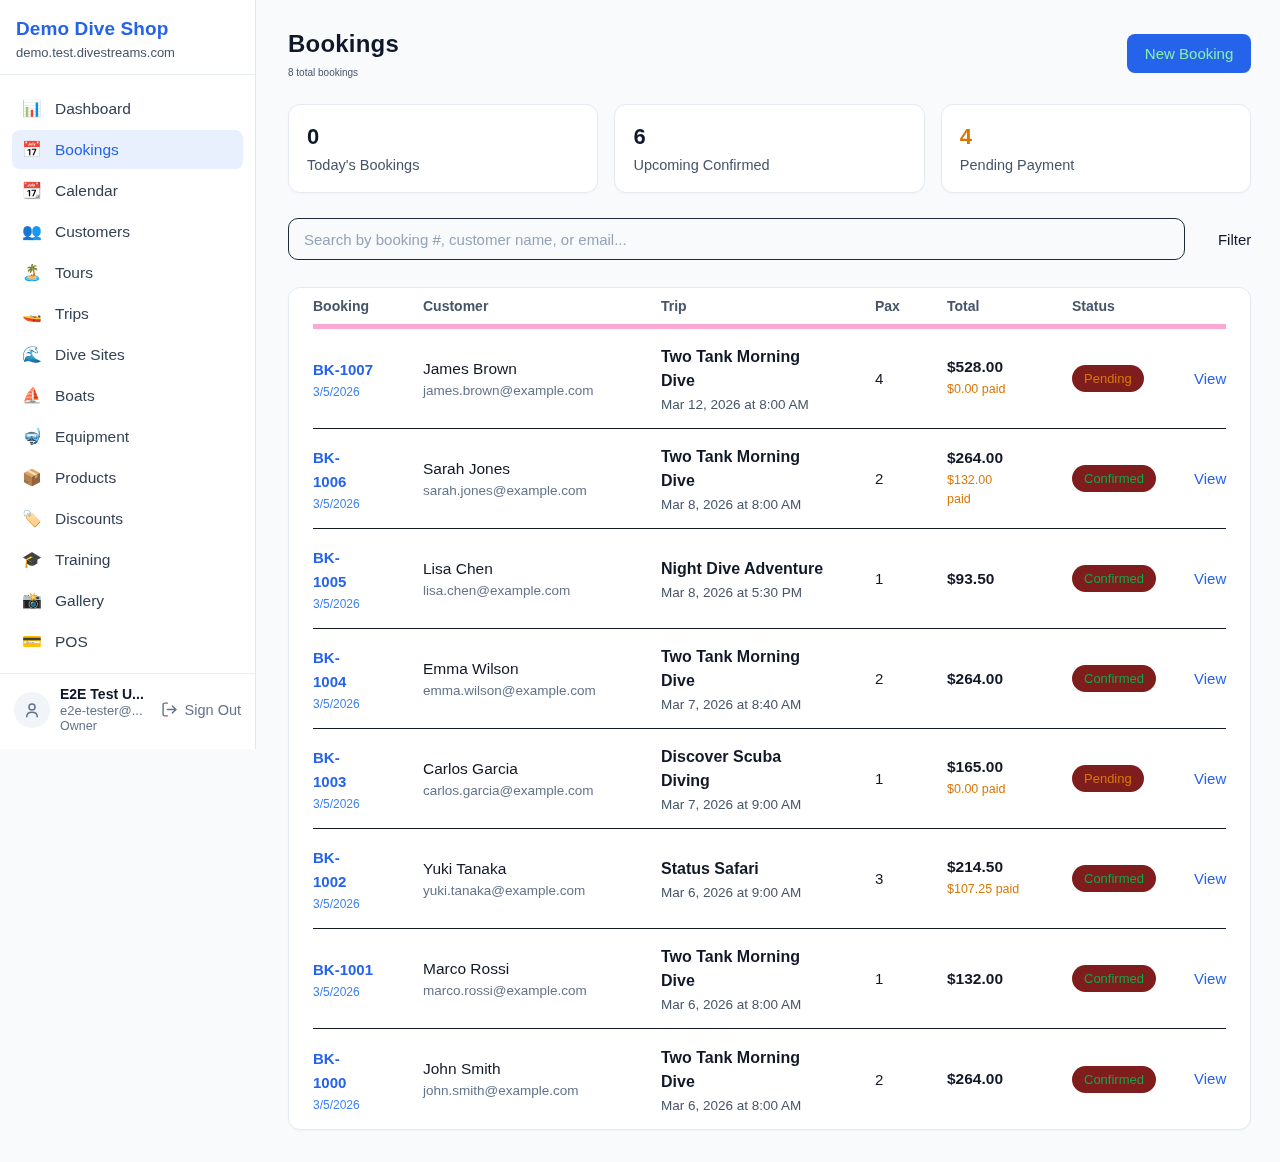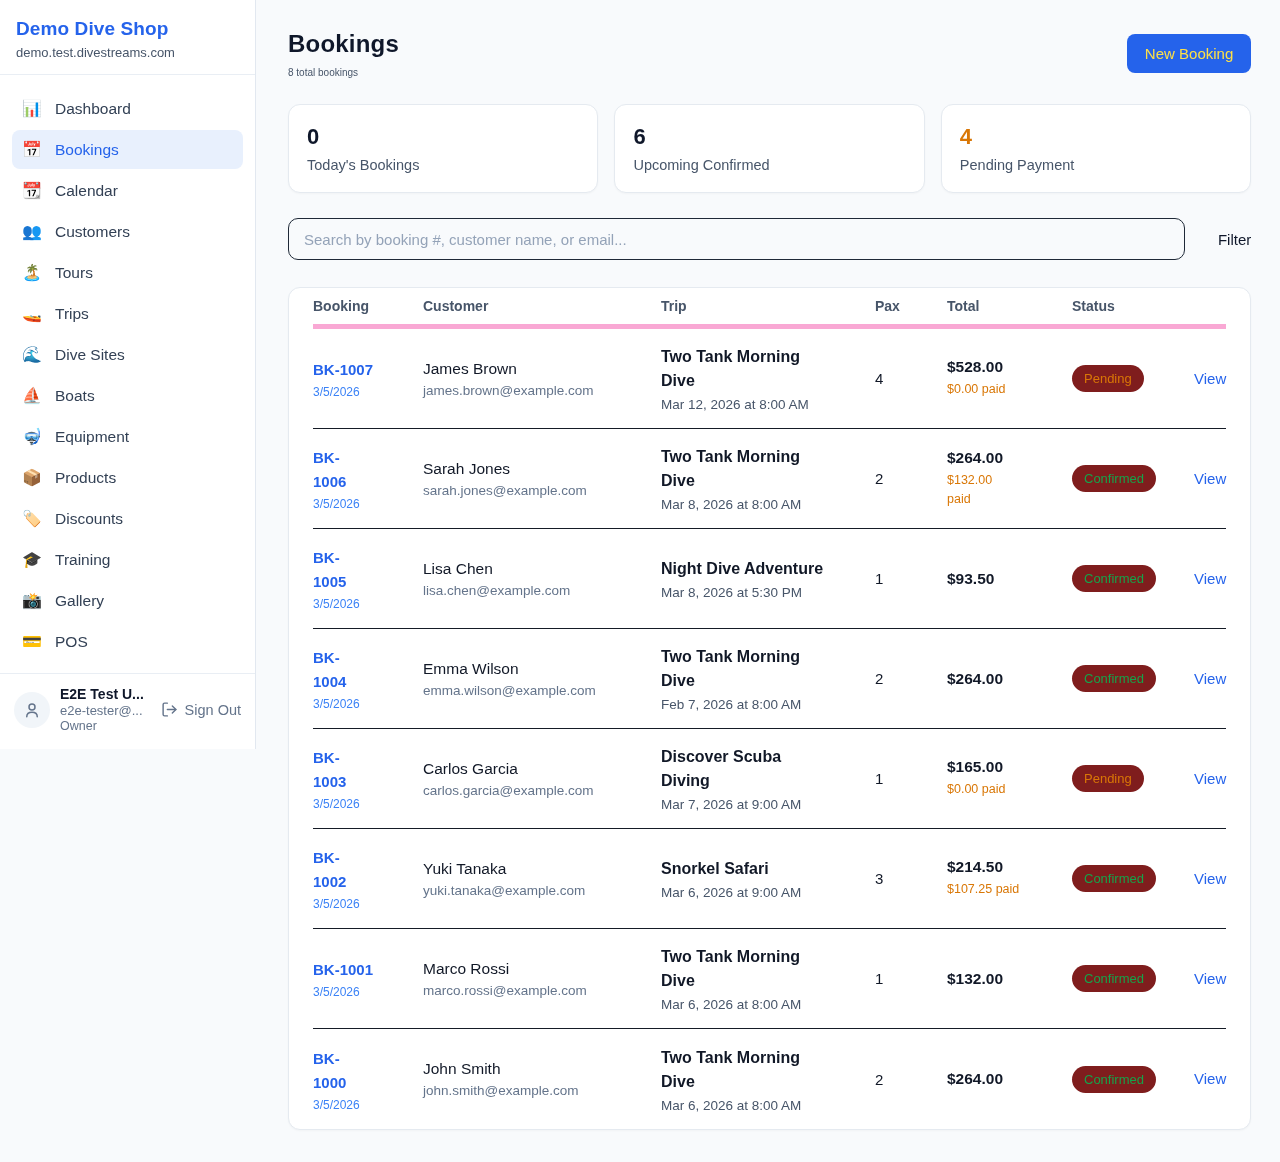--- a/index.html
+++ b/index.html
@@ -23,21 +23,21 @@
   .user-name { font-size:14px; font-weight:700; color:#0f172a; white-space:nowrap; overflow:hidden; }
   .user-email { font-size:13px; color:#64748b; margin-top:1px; white-space:nowrap; overflow:hidden; }
   .user-role { font-size:12.5px; color:#64748b; margin-top:1px; }
   .signout { display:flex; align-items:center; gap:7px; color:#64748b; font-size:14.5px; background:none; border:none; cursor:pointer; font-family:inherit; white-space:nowrap; }
 
   
   .main { flex:1; padding:30px 32px 28px 32px; }
   .page-head { display:flex; justify-content:space-between; align-items:flex-start; }
   .page-title { font-size:24px; font-weight:700; color:#0f172a; letter-spacing:.2px; }
   .page-sub { margin-top:9px; font-size:10px; color:#475569; }
-  .btn-primary { background:#2563eb; color:#fde047; border:none; border-radius:8px; padding:11px 18px; font-size:15px; font-weight:500; cursor:pointer; font-family:inherit; margin-top:4px; }
+  .btn-primary { background:#2563eb; color:#86efac; border:none; border-radius:8px; padding:11px 18px; font-size:15px; font-weight:500; cursor:pointer; font-family:inherit; margin-top:4px; }
 
   .stats { display:flex; gap:16px; margin-top:26px; }
   .stat-card { flex:1; background:#fff; border:1px solid #e5eaf0; border-radius:12px; padding:19px 18px; box-shadow:0 1px 2px rgba(15,23,42,.03); }
   .stat-value { font-size:22px; font-weight:700; color:#0f172a; }
   .stat-value.orange { color:#d97706; }
   .stat-label { margin-top:7px; font-size:14.5px; color:#475569; }
 
   .filter-row { display:flex; align-items:center; margin-top:25px; }
   .search-input { flex:1; height:42px; border:1px solid #1f2937; border-radius:10px; padding:0 15px; font-size:15px; font-family:inherit; color:#0f172a; background:#fff0; outline:none; }
   .search-input::placeholder { color:#94a3b8; }
@@ -301,21 +301,21 @@
       <a href="#" class="bk-link">BK-
 1004</a>
       <div class="bk-date">3/5/2026</div>
     </div>
     <div class="cell customer">
       <div class="cust-name">Emma Wilson</div>
       <div class="cust-email">emma.wilson@example.com</div>
     </div>
     <div class="cell trip">
       <div class="trip-name">Two Tank Morning Dive</div>
-      <div class="trip-when">Feb 7, 2026 at 8:00 AM</div>
+      <div class="trip-when">Mar 7, 2026 at 8:40 AM</div>
     </div>
     <div class="cell pax">2</div>
     <div class="cell total">
       <div class="total-amt">$264.00</div>
 
     </div>
     <div class="cell status">
       <span class="badge confirmed">Confirmed</span>
     </div>
     <div class="cell view">
@@ -354,21 +354,21 @@
     <div class="cell booking">
       <a href="#" class="bk-link">BK-
 1002</a>
       <div class="bk-date">3/5/2026</div>
     </div>
     <div class="cell customer">
       <div class="cust-name">Yuki Tanaka</div>
       <div class="cust-email">yuki.tanaka@example.com</div>
     </div>
     <div class="cell trip">
-      <div class="trip-name">Snorkel Safari</div>
+      <div class="trip-name">Status Safari</div>
       <div class="trip-when">Mar 6, 2026 at 9:00 AM</div>
     </div>
     <div class="cell pax">3</div>
     <div class="cell total">
       <div class="total-amt">$214.50</div>
       <div class="total-paid">$107.25 paid</div>
     </div>
     <div class="cell status">
       <span class="badge confirmed">Confirmed</span>
     </div>

